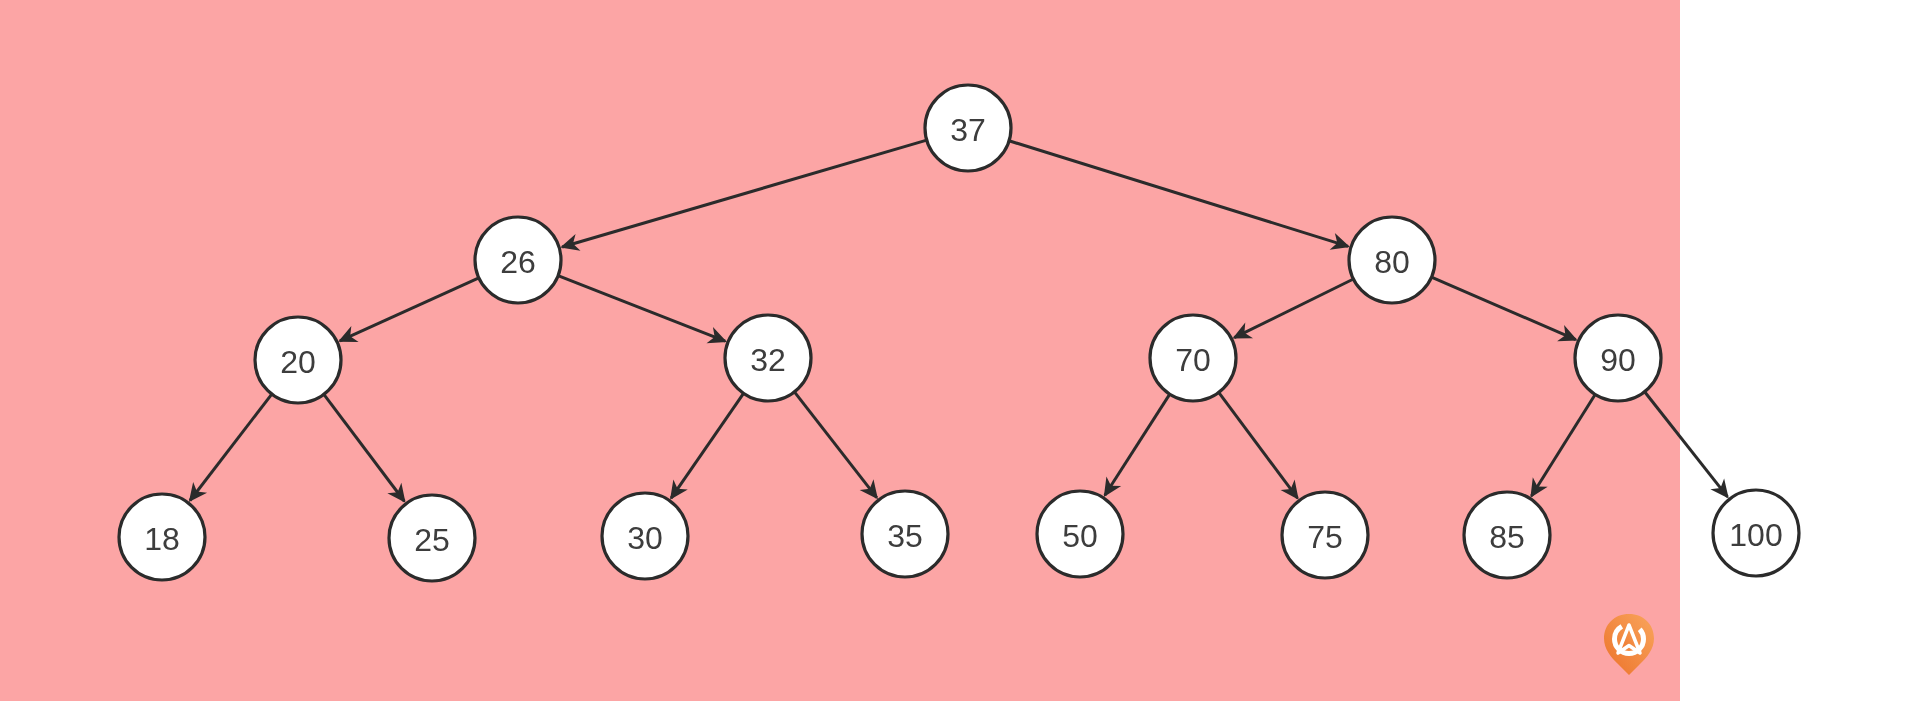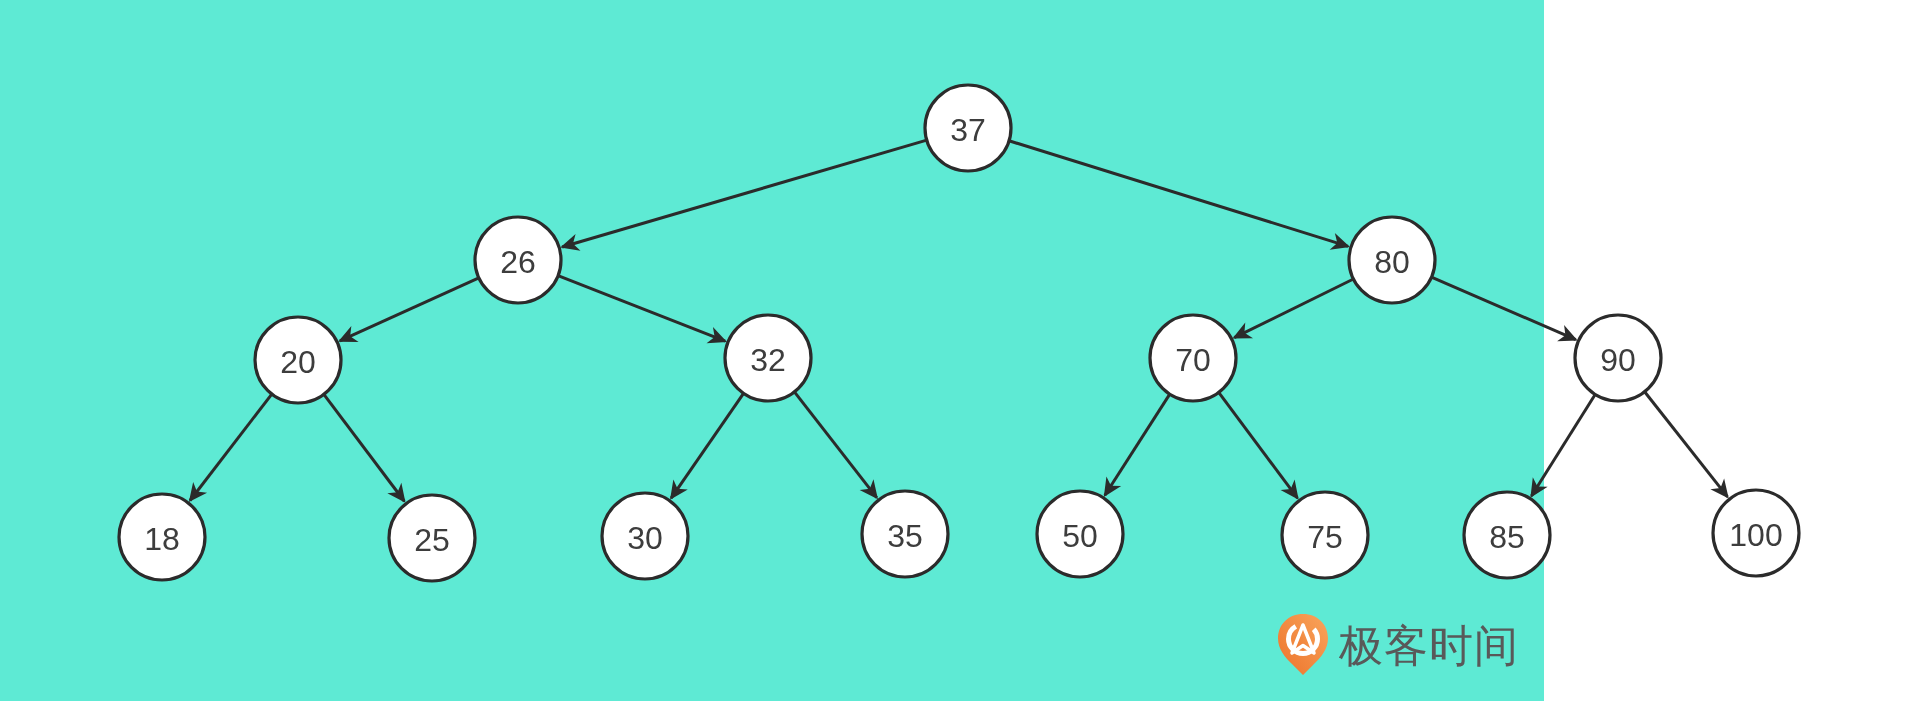--- a/index.html
+++ b/index.html
@@ -6,23 +6,23 @@
     margin: 0;
     padding: 0;
     background: #ffffff;
     width: 1920px;
     height: 701px;
     overflow: hidden;
     font-family: "Liberation Sans", sans-serif;
   }
   .stage {
     position: relative;
-    width: 1544px;
+    width: 1680px;
     height: 701px;
-    background: #5eead4;
+    background: #fca5a5;
   }
   #tree-svg {
     position: absolute;
     left: 0;
     top: 0;
   }
   .node-circle {
     fill: #ffffff;
   }
   .node-value {
@@ -142,16 +142,15 @@
       <defs>
         <linearGradient id="pin-grad" x1="100%" y1="0%" x2="0%" y2="100%">
           <stop id="grad-stop-a" offset="0%" stop-color="#F9A55C"></stop>
           <stop id="grad-stop-b" offset="100%" stop-color="#EC722A"></stop>
         </linearGradient>
       </defs>
       <path d="M26 1 C11.5 1 1 11.5 1 25.5 C1 36 8 44.5 15.5 51.5 L26 62 L36.5 51.5 C44 44.5 51 36 51 25.5 C51 11.5 40.5 1 26 1 Z" fill="url(#pin-grad)"></path>
       <circle cx="26" cy="26" r="14.5" fill="none" stroke="#ffffff" stroke-width="5" stroke-dasharray="71 20" stroke-dashoffset="-12" transform="rotate(-90 26 26)"></circle>
       <path d="M26 12 L37 40 L26 32.5 L15 40 Z" fill="url(#pin-grad)" stroke="#ffffff" stroke-width="3.5" stroke-linejoin="round"></path>
     </svg>
-    <span class="logo-text" style="color: rgb(89, 89, 89);">极客时间</span>
   </div>
 
 </div>
 
 </body></html>

